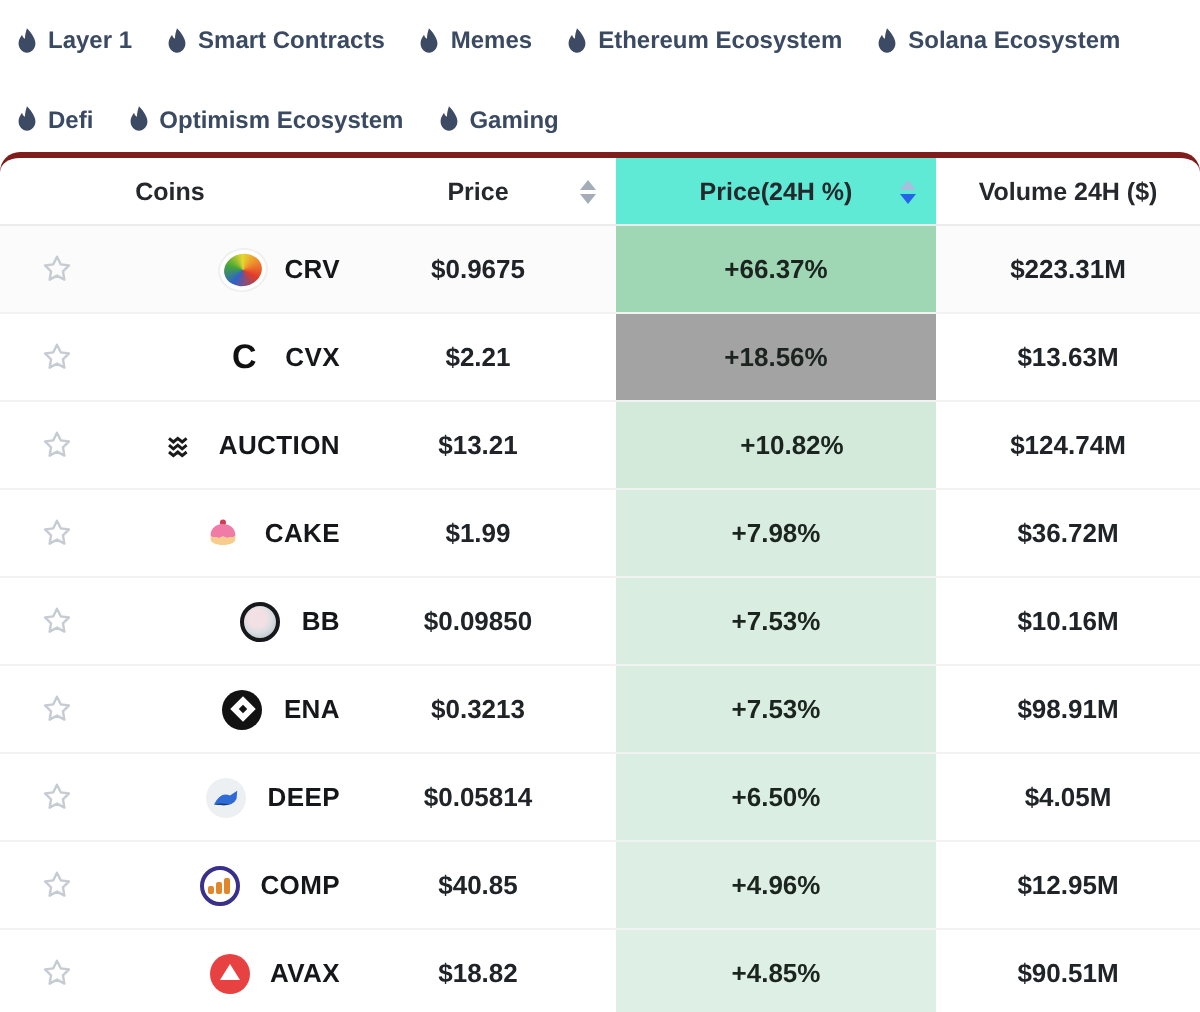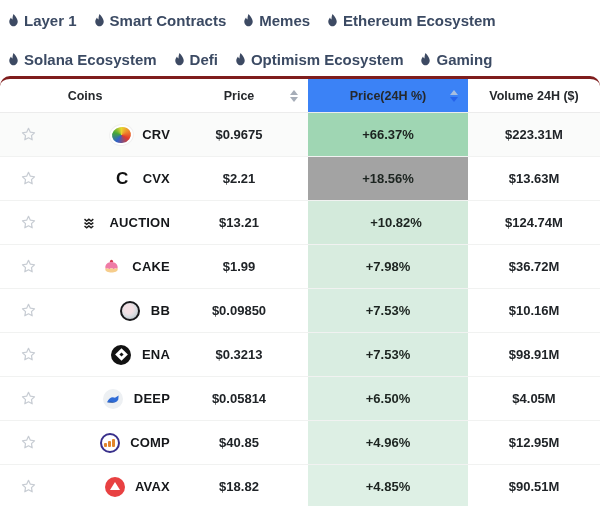--- a/index.html
+++ b/index.html
@@ -3,31 +3,31 @@
 <meta charset="utf-8">
 <style>
   * { margin:0; padding:0; box-sizing:border-box; }
   html,body { width:600px; background:#fff; font-family:"Liberation Sans", sans-serif; }
   body { height:506px; overflow:hidden; color:#212529; }
 
   
   .chips { display:flex; flex-wrap:wrap; column-gap:17px; row-gap:12px;
            padding:9px 8px 0 8px; height:76px; }
   .chip { display:inline-flex; align-items:center; gap:5px; cursor:pointer;
-          font-size:15px; font-weight:600; color:#3b4a63; white-space:nowrap; height:22px; }
+          font-size:12px; font-weight:600; color:#3b4a63; white-space:nowrap; height:22px; }
   .flame { width:11px; height:13px; flex:none; display:block; }
 
   
   .table { border-top:3px solid #7f1d1d; border-radius:10px 10px 0 0; }
   .trow { display:grid; grid-template-columns:56px 114px 138px 160px 132px; align-items:stretch; }
   .thead { height:34px; font-size:12.5px; font-weight:600; color:#25282c;
            border-bottom:1px solid #ececec; }
   .th { display:flex; align-items:center; justify-content:center; position:relative; }
   .th-coins { grid-column:1 / 3; }
-  .th-change { background:#3b82f6;text-align:right; }
+  .th-change { background:#5eead4;text-align:right; }
   .sort { position:absolute; right:10px; top:50%; transform:translateY(-50%);
           display:flex; flex-direction:column; gap:2px; cursor:pointer; }
   .sort i { display:block; width:0; height:0;
             border-left:4px solid transparent; border-right:4px solid transparent; }
   .sort .up   { border-bottom:5px solid #a6adb8; }
   .sort .down { border-top:5px solid #a6adb8; }
   .sort.active .up   { border-bottom-color:#a7bedf; }
   .sort.active .down { border-top-color:#2563eb; }
 
   .row { height:44px; border-bottom:1px solid #f1f2f1; cursor:pointer; }

